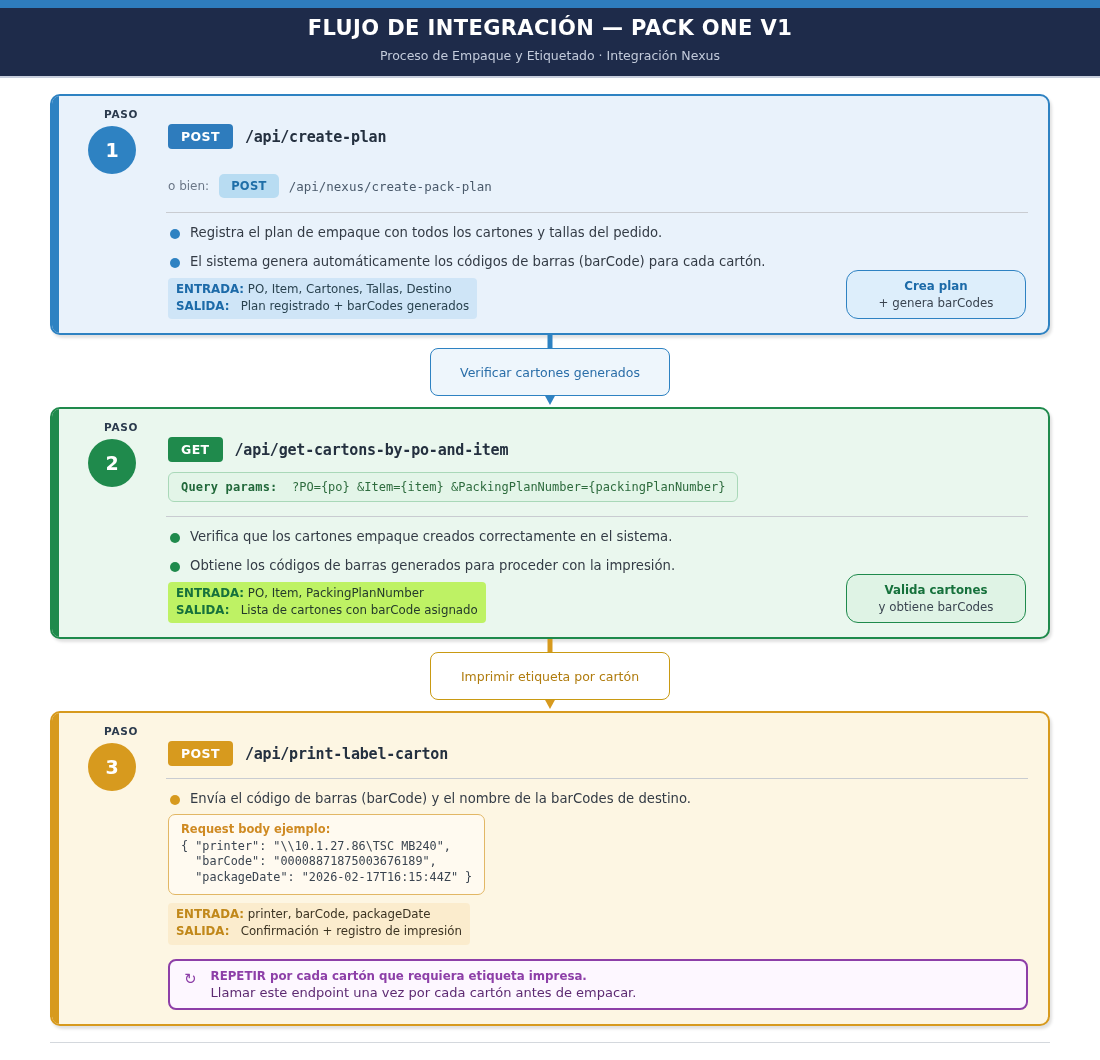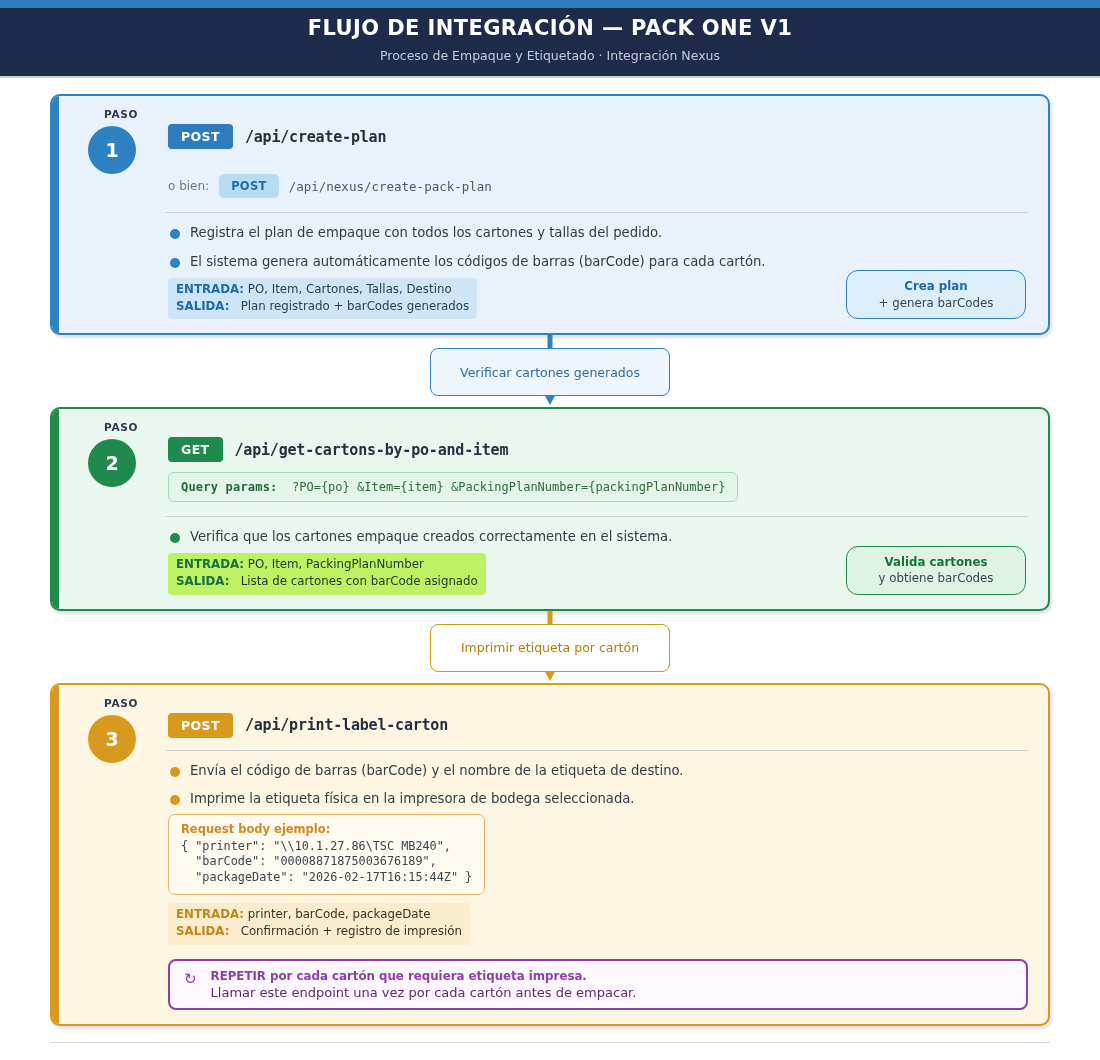--- a/index.html
+++ b/index.html
@@ -227,20 +227,21 @@
           <div class="ep-line">
             <span class="verb" style="background:#1f8a4c;">GET</span>
             <span class="path">/api/get-cartons-by-po-and-item</span>
           </div>
           <div class="qparams">
             <b>Query params:</b>&nbsp;&nbsp;<span>?PO={po}  &amp;Item={item}  &amp;PackingPlanNumber={packingPlanNumber}</span>
           </div>
           <div class="hr" style="margin-left:-2px;"></div>
           <ul class="bullets" style="--dot:#1f8a4c;">
             <li>Verifica que los cartones empaque creados correctamente en el sistema.</li>
+            <li>Obtiene los códigos de barras generados para proceder con la impresión.</li>
           </ul>
           <div class="io-wrap">
             <div class="io-chip" style="background:#bef264; color:#243a2b;">
               <div><span class="k" style="color:#16713c;">ENTRADA:</span>
                    <span>PO, Item, PackingPlanNumber</span></div>
               <div><span class="k" style="color:#16713c;">SALIDA:</span>
                    &nbsp;&nbsp;<span>Lista de cartones con barCode asignado</span></div>
             </div>
             <div class="summary" style="background:#dff3e5; border:1px solid #1f8a4c; margin-right:2px;">
               <div class="t1" style="color:#16713c;">Valida cartones</div>
@@ -270,22 +271,21 @@
         <div class="badge-col">
           <div class="circle" style="background:#d79a1e;">3</div>
         </div>
         <div class="content-col">
           <div class="ep-line">
             <span class="verb" style="background:#d79a1e;">POST</span>
             <span class="path">/api/print-label-carton</span>
           </div>
           <div class="hr" style="margin-left:-2px; margin-top:12px;"></div>
           <ul class="bullets" style="--dot:#d79a1e;">
-            <li>Envía el código de barras (barCode) y el nombre de la etiqueta de destino.</li>
-            <li>Imprime la etiqueta física en la impresora de bodega seleccionada.</li>
+            <li>Envía el código de barras (barCode) y el nombre de la barCodes de destino.</li>
           </ul>
           <div class="reqbody">
             <div class="ttl">Request body ejemplo:</div>
             <pre>{ "printer": "\\10.1.27.86\TSC MB240",
   "barCode": "00008871875003676189",
   "packageDate": "2026-02-17T16:15:44Z" }</pre>
           </div>
           <div style="margin-top:8px;">
             <div class="io-chip" style="background:#fbeccd; color:#3b3322;">
               <div><span class="k" style="color:#c1881a;">ENTRADA:</span>

